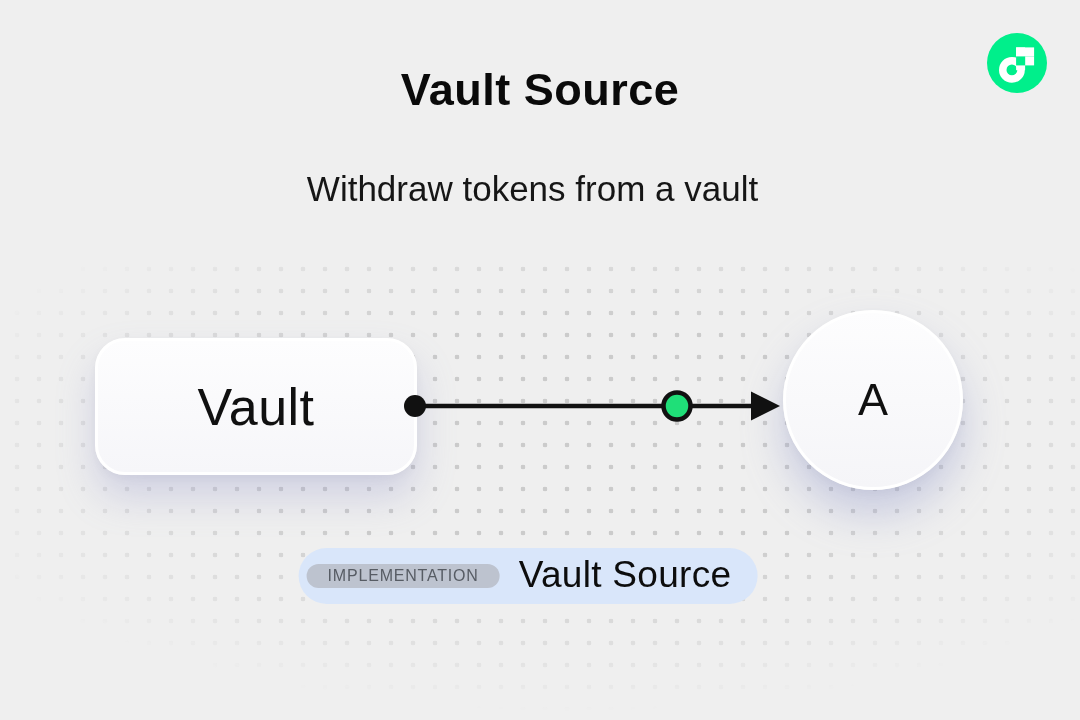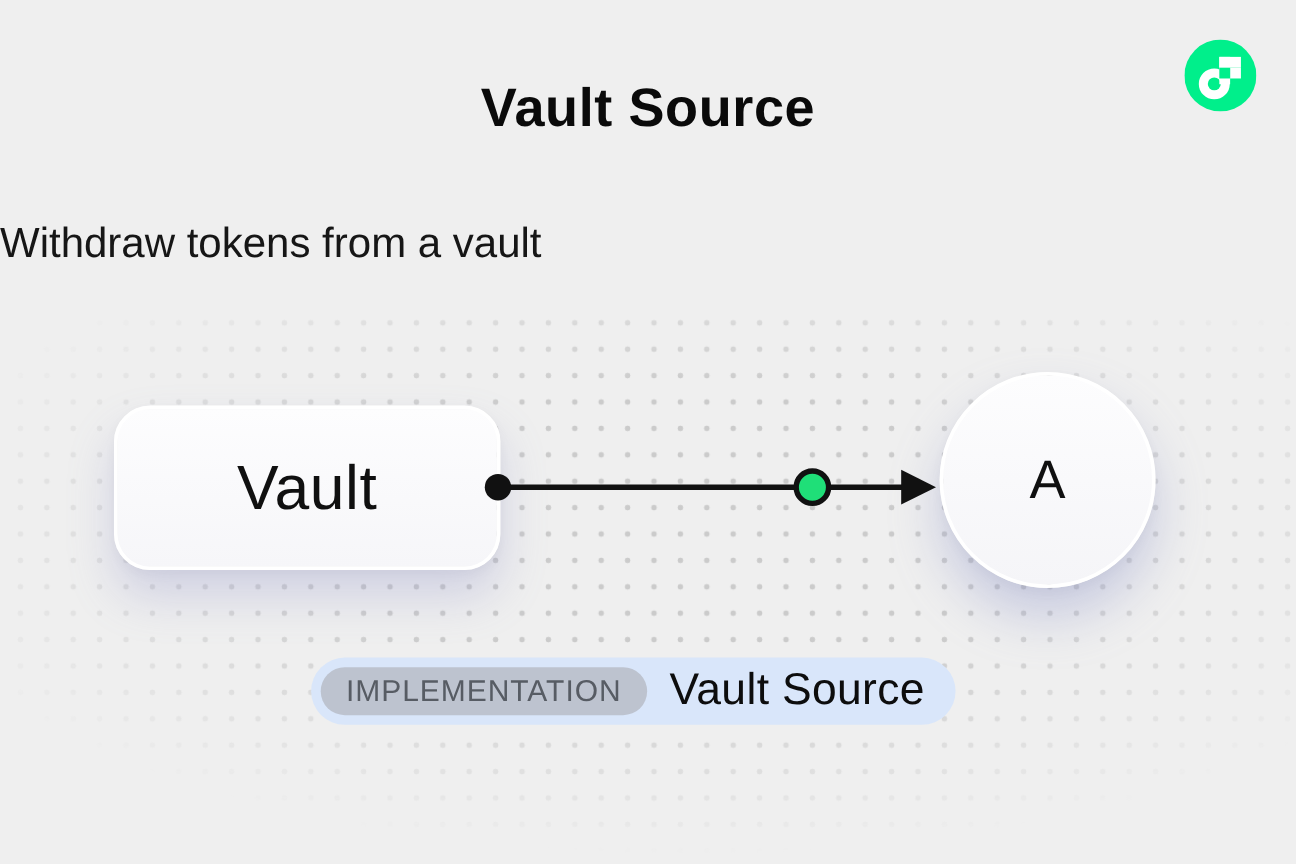--- a/index.html
+++ b/index.html
@@ -29,22 +29,23 @@
     width: 1080px;
     text-align: center;
     font-size: 45px;
     font-weight: bold;
     letter-spacing: 0.5px;
     color: #0a0a0a;
   }
 
   .page-subtitle {
     position: absolute;
-    left: 0; top: 183px;
+    left: 0; top: 169px;
     width: 1065px;
+    text-align: center;
     font-size: 35px;
     font-weight: 400;
     color: #161616;
   }
 
   .brand-logo {
     position: absolute;
     left: 987px; top: 33px;
     width: 60px; height: 60px;
   }
@@ -101,27 +102,27 @@
     height: 56px;
     display: flex;
     align-items: center;
     gap: 19px;
     padding: 0 26px 0 8px;
     border-radius: 28px;
     background: #d9e6fa;
     white-space: nowrap;
   }
   .impl-badge .impl-tag {
-    height: 40px;
+    height: 24px;
     display: flex;
     align-items: center;
     padding: 0 21px;
     border-radius: 20px;
     background: #bdc3cf;
-    font-size: 25px;
+    font-size: 16px;
     font-weight: 400;
     letter-spacing: 0.8px;
     color: #575c64;
   }
   .impl-badge .impl-label {
     font-size: 37px;
     color: #0d0d0d;
     letter-spacing: 0.3px;
     padding-bottom: 3px;
   }

